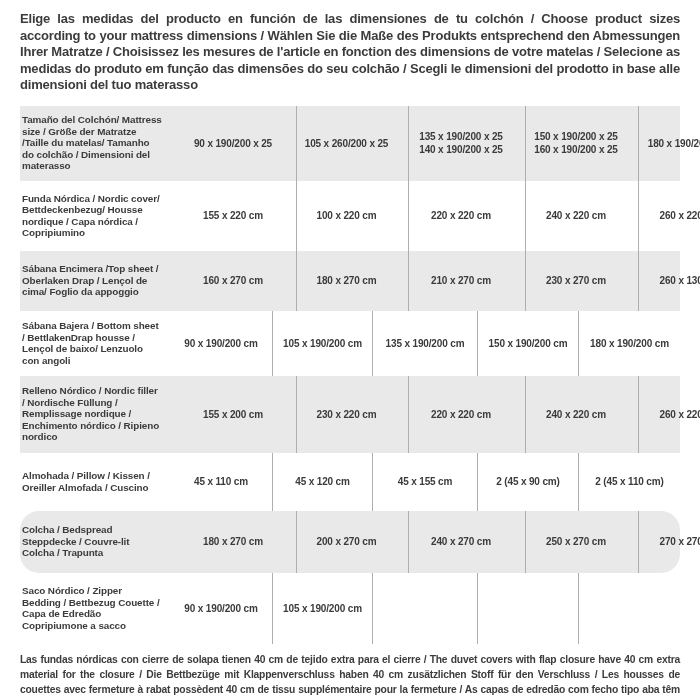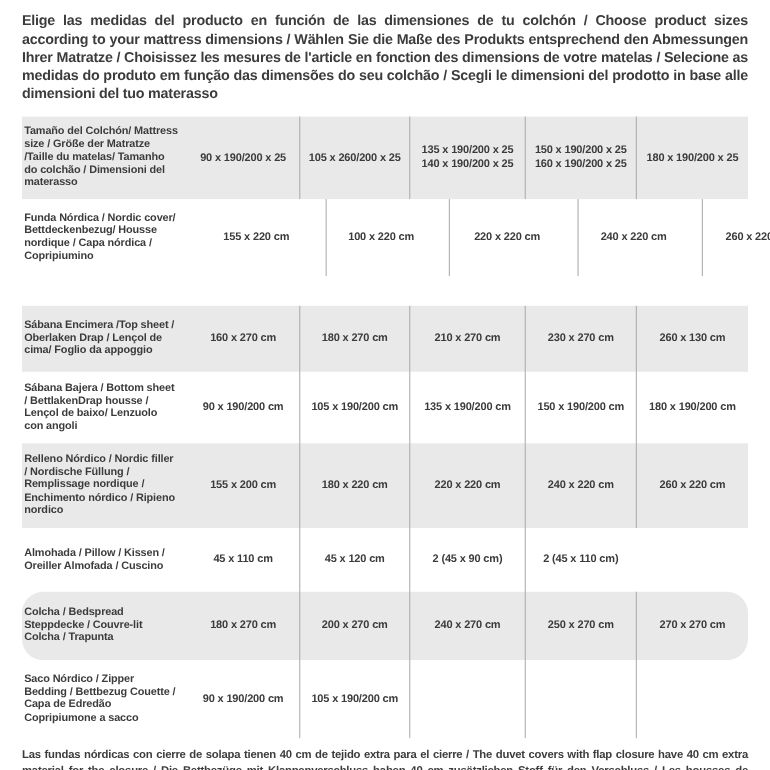--- a/index.html
+++ b/index.html
@@ -5,33 +5,33 @@
   * { margin: 0; padding: 0; box-sizing: border-box; }
   html, body { width: 700px; height: 700px; background: #ffffff; }
   body { font-family: "Liberation Sans", sans-serif; color: #3b3b3b; }
   .page { width: 700px; height: 700px; padding: 11px 20px 0 20px; overflow: hidden; }
   .intro {
     font-size: 13px; font-weight: bold; line-height: 16.5px;
     text-align: justify; letter-spacing: -0.2px; color: #3c3c3c;
   }
   .size-table { margin-top: 12px; }
   .row { display: grid; grid-template-columns: 150px 102px 100px 105px 101px 102px; }
-  .row.gray { background: #e9e9e9; }
+  .row.gray { background: #e9e9e9; gap: 12px; }
   .cell { display: flex; align-items: center; }
   .cell.label {
     font-size: 9.9px; font-weight: bold; line-height: 11.5px;
     padding: 4px 8px 4px 2px; letter-spacing: -0.1px; text-align: left;
   }
   .cell.val {
     justify-content: center; text-align: center;
     font-size: 10px; font-weight: bold; letter-spacing: -0.15px;
     line-height: 13px; white-space: pre;
   }
   .cell.val + .cell.val { border-left: 1px solid #aeaeae; }
-  .r0 { min-height: 75px; } .r1 { min-height: 70px; gap: 12px; } .r2 { min-height: 60px; margin-top: 27px; }
+  .r0 { min-height: 75px; } .r1 { min-height: 70px; gap: 12px; } .r2 { min-height: 60px; }
   .r3 { min-height: 65px; } .r4 { min-height: 77px; } .r5 { min-height: 58px; }
   .r6 { min-height: 62px; border-radius: 19px; } .r7 { min-height: 71px; }
   .footnote {
     margin-top: 8px; font-size: 10.3px; font-weight: bold; line-height: 15px;
     text-align: justify; letter-spacing: -0.2px; color: #3c3c3c;
   }
 </style>
 </head>
 <body>
 
@@ -75,30 +75,31 @@
       <div class="cell val">90 x 190/200 cm</div>
       <div class="cell val">105 x 190/200 cm</div>
       <div class="cell val">135 x 190/200 cm</div>
       <div class="cell val">150 x 190/200 cm</div>
       <div class="cell val">180 x 190/200 cm</div>
     </div>
 
     <div class="row gray r4">
       <div class="cell label">Relleno Nórdico / Nordic filler / Nordische Füllung / Remplissage nordique / Enchimento nórdico / Ripieno nordico</div>
       <div class="cell val">155 x 200 cm</div>
-      <div class="cell val">180 x 220 cm</div>
+      <div class="cell val">230 x 220 cm</div>
       <div class="cell val">220 x 220 cm</div>
       <div class="cell val">240 x 220 cm</div>
       <div class="cell val">260 x 220 cm</div>
     </div>
 
     <div class="row r5">
       <div class="cell label">Almohada  / Pillow / Kissen / Oreiller Almofada / Cuscino</div>
       <div class="cell val">45 x 110 cm</div>
       <div class="cell val">45 x 120 cm</div>
+      <div class="cell val">45 x 155 cm</div>
       <div class="cell val">2 (45 x 90 cm)</div>
       <div class="cell val">2 (45 x 110 cm)</div>
     </div>
 
     <div class="row gray r6">
       <div class="cell label">Colcha / Bedspread Steppdecke / Couvre-lit Colcha / Trapunta</div>
       <div class="cell val">180 x 270 cm</div>
       <div class="cell val">200 x 270 cm</div>
       <div class="cell val">240 x 270 cm</div>
       <div class="cell val">250 x 270 cm</div>

